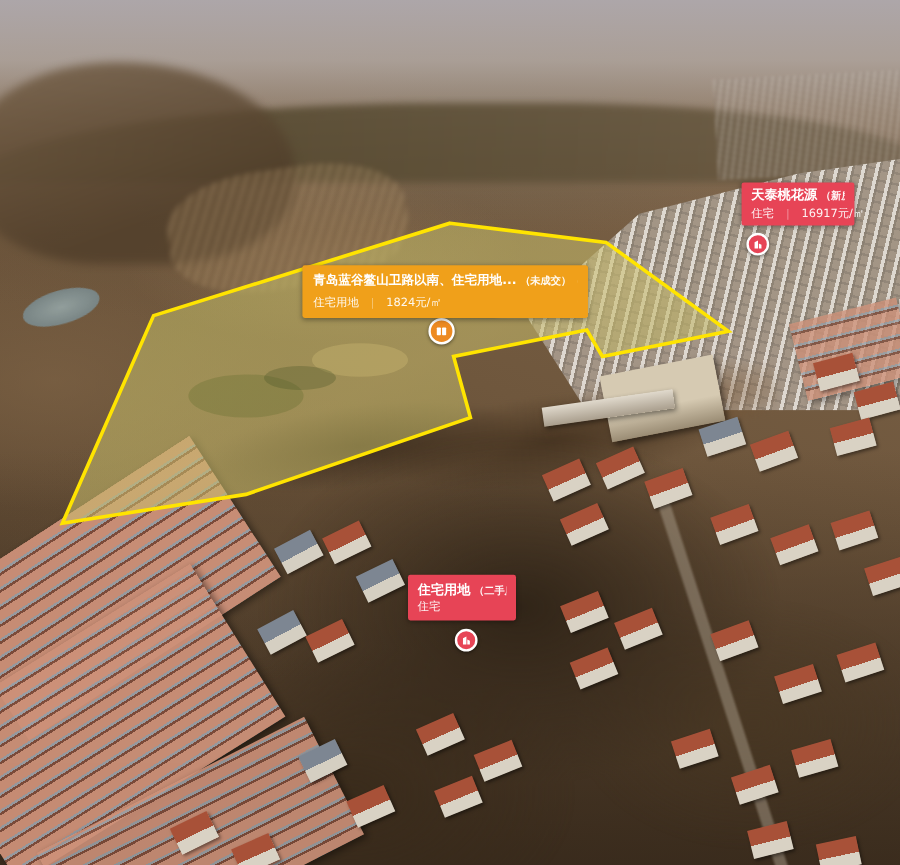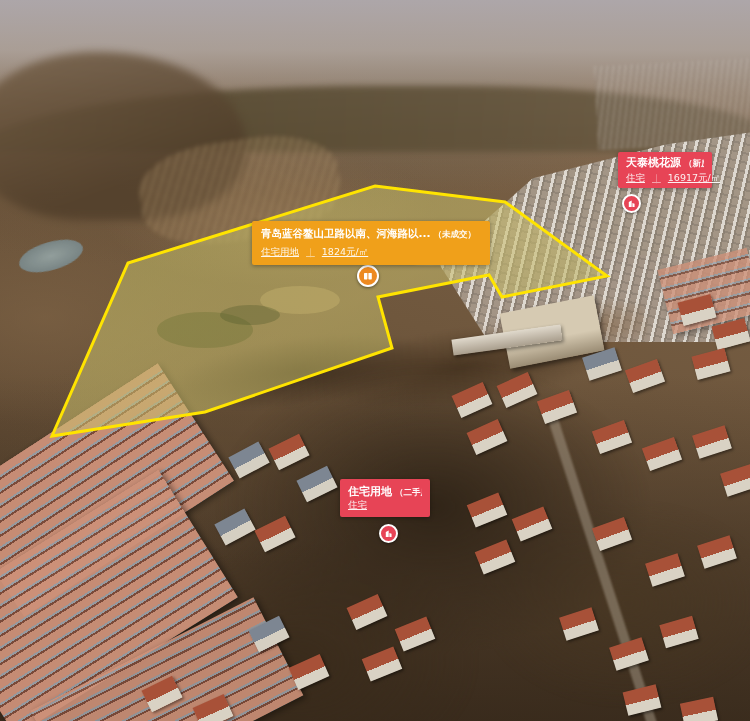--- a/index.html
+++ b/index.html
@@ -72,21 +72,21 @@
     transform:rotate(-18deg);filter:blur(1px);}
   
   .overlay{position:absolute;left:0;top:0;z-index:5;}
   
   .card{position:absolute;z-index:10;color:#fff;border-radius:2px;
     box-shadow:0 1px 4px rgba(0,0,0,.35);padding:6px 9px;box-sizing:border-box;
     display:flex;flex-direction:column;justify-content:space-between;cursor:pointer;}
   .card .row1{display:flex;align-items:baseline;white-space:nowrap;overflow:hidden;}
   .card .title{font-weight:bold;font-size:11px;letter-spacing:0;}
   .card .tag{font-size:8.5px;font-weight:bold;margin-left:3px;opacity:.95;}
-  .card .row2{display:flex;align-items:flex-start;font-size:9.5px;opacity:.92;white-space:nowrap;text-decoration:underline;}
+  .card .row2{display:flex;align-items:flex-start;font-size:9.5px;opacity:.92;white-space:nowrap;}
   .card .divider{margin:0 7px;opacity:.55;font-size:9px;}
   .land-card{left:252px;top:221px;width:238px;height:44px;}
   .land-card .title{font-size:10.5px;}
   .land-card .row2{font-size:9.5px;}
   .listing-1{left:582px;top:152px;width:94px;height:36px;padding:3px 8px;margin-left:36px;}
   .listing-2{left:340px;top:479px;width:90px;height:38px;padding:5px 8px;}
   .pin{position:absolute;z-index:9;border-radius:50%;border:2px solid #fff;
     box-shadow:0 1px 3px rgba(0,0,0,.45);display:flex;align-items:center;justify-content:center;
     cursor:pointer;box-sizing:border-box;}
   .pin-land{left:357px;top:265px;width:22px;height:22px;}
@@ -166,21 +166,21 @@
     <polygon points="375,186 505,202 607,276 502,297 489,275 378,297 392,348 205,412 52,436 128,263" fill="url(#parcelFill)" stroke="#FFE400" stroke-width="3" stroke-linejoin="miter"></polygon>
     <ellipse cx="205" cy="330" rx="48" ry="18" fill="rgba(88,104,40,.28)"></ellipse>
     <ellipse cx="300" cy="300" rx="40" ry="14" fill="rgba(210,188,118,.35)"></ellipse>
     <ellipse cx="250" cy="315" rx="30" ry="10" fill="rgba(70,84,36,.3)"></ellipse>
     <ellipse cx="430" cy="250" rx="55" ry="16" fill="rgba(205,186,120,.3)"></ellipse>
     <ellipse cx="330" cy="250" rx="35" ry="11" fill="rgba(120,128,58,.28)"></ellipse>
   </svg>
 
   <div class="card land-card" style="background-color: rgb(240, 160, 26);">
     <div class="row1">
-      <span class="title">青岛蓝谷鳌山卫路以南、河海路以...</span>
+      <span class="title">青岛蓝谷鳌山卫路以南、住宅用地...</span>
       <span class="tag">（未成交）（招拍挂）</span>
     </div>
     <div class="row2">
       <span>住宅用地</span>
       <span class="divider">｜</span>
       <span>1824元/㎡</span>
     </div>
   </div>
 
   <div class="pin pin-land" style="background-color: rgb(237, 138, 33);">

